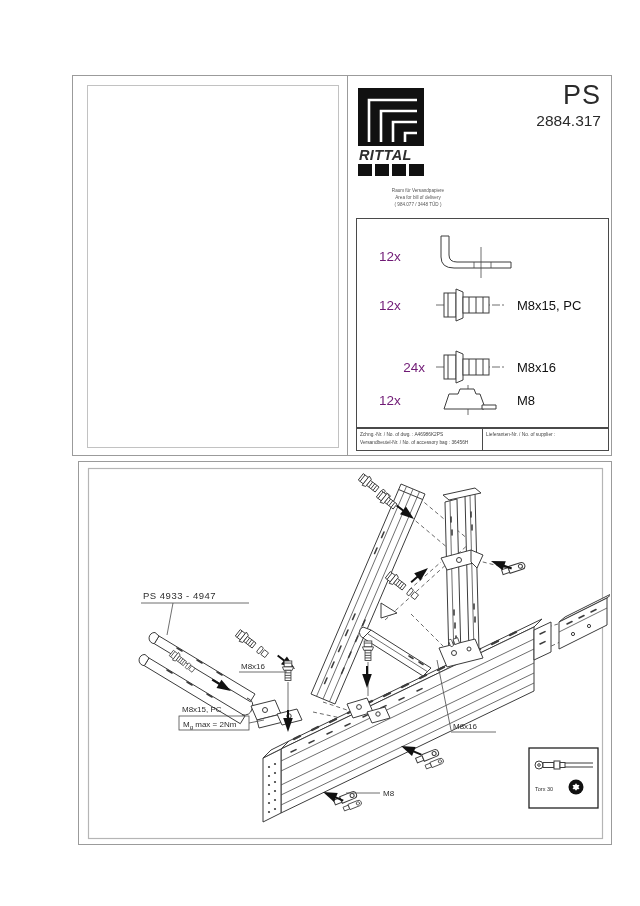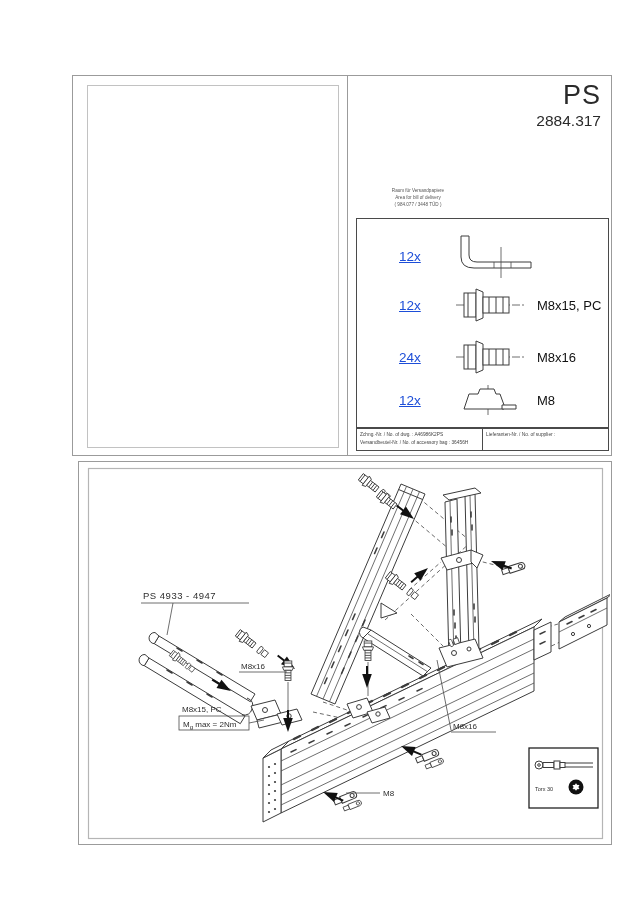--- a/index.html
+++ b/index.html
@@ -14,21 +14,21 @@
   #logo{position:absolute;left:10px;top:12px;width:66px;}
   #logo svg{display:block;}
   #ps-code{position:absolute;right:10px;top:4px;font-size:27px;letter-spacing:1px;color:#2a2a2a;margin-left:28px;}
   #ps-model{position:absolute;right:10px;top:36px;font-size:15.5px;color:#2a2a2a;}
   #ship-note{position:absolute;left:8px;top:112px;width:124px;text-align:center;
              font-size:4.6px;line-height:1.5;color:#555;}
   
   #parts-box{position:absolute;left:8px;top:142px;width:253px;height:210px;
              border:1px solid #4a4a4a;box-sizing:border-box;}
   .part-row{position:absolute;left:0;width:100%;display:flex;align-items:center;}
-  .part-qty{width:46px;margin-left:42px;font-size:13.5px;color:#1d4ed8;text-decoration:underline;}
+  .part-qty{width:46px;margin-left:22px;font-size:13.5px;color:#701a75;}
   .part-ico{width:92px;display:flex;justify-content:center;align-items:center;}
   .part-lbl{font-size:13px;color:#111;}
   
   #foot-box{position:absolute;left:8px;top:352px;width:253px;height:23px;
             border:1px solid #4a4a4a;box-sizing:border-box;display:flex;}
   .foot-cell{font-size:4.8px;line-height:1.6;color:#444;padding:2px 3px;box-sizing:border-box;}
   #foot-left{width:126px;border-right:1px solid #4a4a4a;}
   #foot-right{flex:1;}
   
   #draw-panel{left:78px;top:461px;width:534px;height:384px;}
@@ -45,20 +45,38 @@
 <body>
 
 <div id="page">
 
   <div class="panel" id="left-panel">
     <div id="left-inner"></div>
   </div>
 
   <div class="panel" id="right-panel">
 
+    <div id="logo">
+      <svg width="66" height="88" viewBox="0 0 66 88">
+        <rect x="0" y="0" width="66" height="58" fill="#111"></rect>
+        <g stroke="#fff" stroke-width="2.6" fill="none">
+          <polyline points="11,54 11,12 59,12"></polyline>
+          <polyline points="23,54 23,23 59,23"></polyline>
+          <polyline points="35,54 35,34 59,34"></polyline>
+          <polyline points="47,54 47,45 59,45"></polyline>
+        </g>
+        <text x="1" y="72" font-size="14.5" font-weight="bold" font-style="italic" letter-spacing="0.4" fill="#111">RITTAL</text>
+        <g fill="#111">
+          <rect x="0" y="76" width="14" height="12"></rect>
+          <rect x="17" y="76" width="14" height="12"></rect>
+          <rect x="34" y="76" width="14" height="12"></rect>
+          <rect x="51" y="76" width="15" height="12"></rect>
+        </g>
+      </svg>
+    </div>
 
     <div id="ps-code">PS</div>
     <div id="ps-model">2884.317</div>
 
     <div id="ship-note">
       <div>Raum für Versandpapiere</div>
       <div>Area for bill of delivery</div>
       <div>( 984.077 / 3448 TÜD )</div>
     </div>
 
@@ -87,21 +105,21 @@
             <path class="wh" d="M24,6 L31,9 L31,35 L24,38 Z"></path>
             <rect class="wh" x="31" y="14" width="26" height="16"></rect>
             <line class="ln" x1="37" y1="14" x2="37" y2="30"></line>
             <line class="ln" x1="44" y1="14" x2="44" y2="30"></line>
             <line class="ln" x1="51" y1="14" x2="51" y2="30"></line>
           </svg>
         </div>
         <div class="part-lbl">M8x15, PC</div>
       </div>
 
-      <div class="part-row" style="top:114px;height:48px;">
+      <div class="part-row" style="top:124px;height:48px;text-align:right;">
         <div class="part-qty">24x</div>
         <div class="part-ico">
           <svg width="78" height="44" viewBox="0 0 78 44">
             <line class="thin" x1="4" y1="22" x2="74" y2="22" stroke-dasharray="8 2 2 2"></line>
             <rect class="wh" x="12" y="10" width="12" height="24"></rect>
             <line class="ln" x1="16" y1="10" x2="16" y2="34"></line>
             <path class="wh" d="M24,6 L31,9 L31,35 L24,38 Z"></path>
             <rect class="wh" x="31" y="14" width="26" height="16"></rect>
             <line class="ln" x1="37" y1="14" x2="37" y2="30"></line>
             <line class="ln" x1="44" y1="14" x2="44" y2="30"></line>

